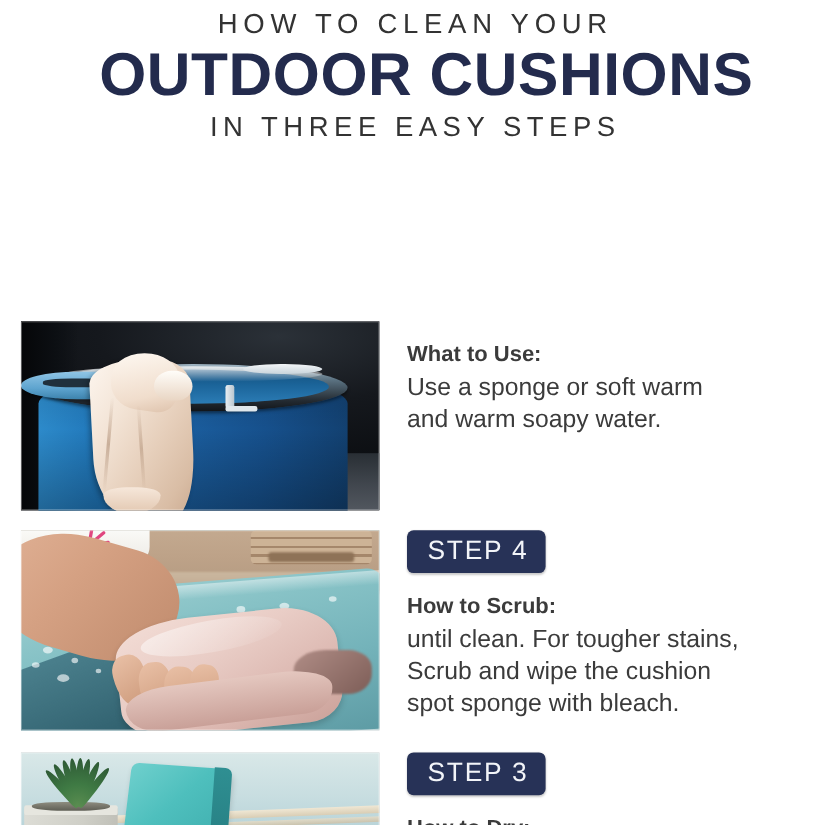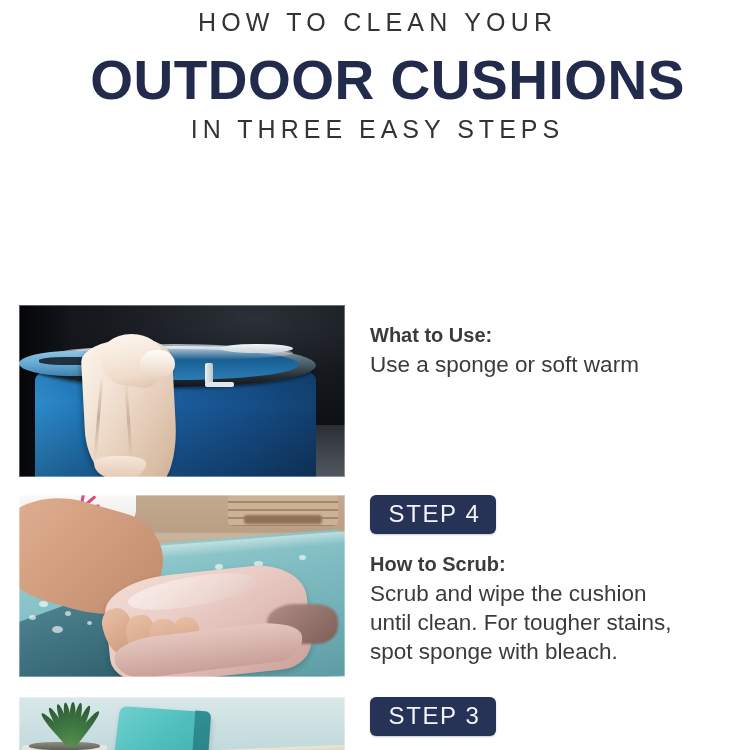--- a/index.html
+++ b/index.html
@@ -34,21 +34,21 @@
     white-space: nowrap;
   }
   .headline {
     font-size: 55px;
     line-height: 60px;
     font-weight: 700;
     letter-spacing: 0.5px;
     color: #232b4d;
     text-indent: 1px;
     white-space: nowrap;
-    margin-top: 13px;
+    margin-top: 0;
     padding-left: 24px;
   }
   .subline {
     font-size: 25px;
     line-height: 32px;
     letter-spacing: 5px;
     font-weight: 400;
     color: #333333;
     text-indent: 5px;
     white-space: nowrap;
@@ -424,20 +424,21 @@
         <div class="p1-fold-a"></div>
         <div class="p1-fold-b"></div>
         <div class="p1-drip"></div>
       </div>
     </div>
 
     <div class="copy">
       <div class="copy-heading">What to Use:</div>
       <div class="copy-body">
         <span class="ln">Use a sponge or soft warm</span>
+        <span class="ln">and warm soapy water.</span>
       </div>
     </div>
   </div>
 
   <div class="step-row" id="row-2">
 
     <div class="thumb" id="thumb-2">
       <div class="pic2">
         <div class="p2-wall"></div>
         <div class="p2-stack"></div>
@@ -478,22 +479,22 @@
         <div class="p2-finger" style="left:40%; top:68%; width:9%;  height:26%; transform:rotate(2deg);"></div>
         <div class="p2-finger" style="left:47%; top:67%; width:8%;  height:23%; transform:rotate(8deg);"></div>
         <div class="p2-rag-fold"></div>
       </div>
     </div>
 
     <div class="copy">
       <div class="badge">STEP 4</div>
       <div class="copy-heading">How to Scrub:</div>
       <div class="copy-body">
+        <span class="ln">until clean. For tougher stains,</span>
         <span class="ln">Scrub and wipe the cushion</span>
-        <span class="ln">until clean. For tougher stains,</span>
         <span class="ln">spot sponge with bleach.</span>
       </div>
     </div>
   </div>
 
   <div class="step-row" id="row-3">
 
     <div class="thumb" id="thumb-3">
       <div class="pic3">
         <div class="p3-sky"></div>

